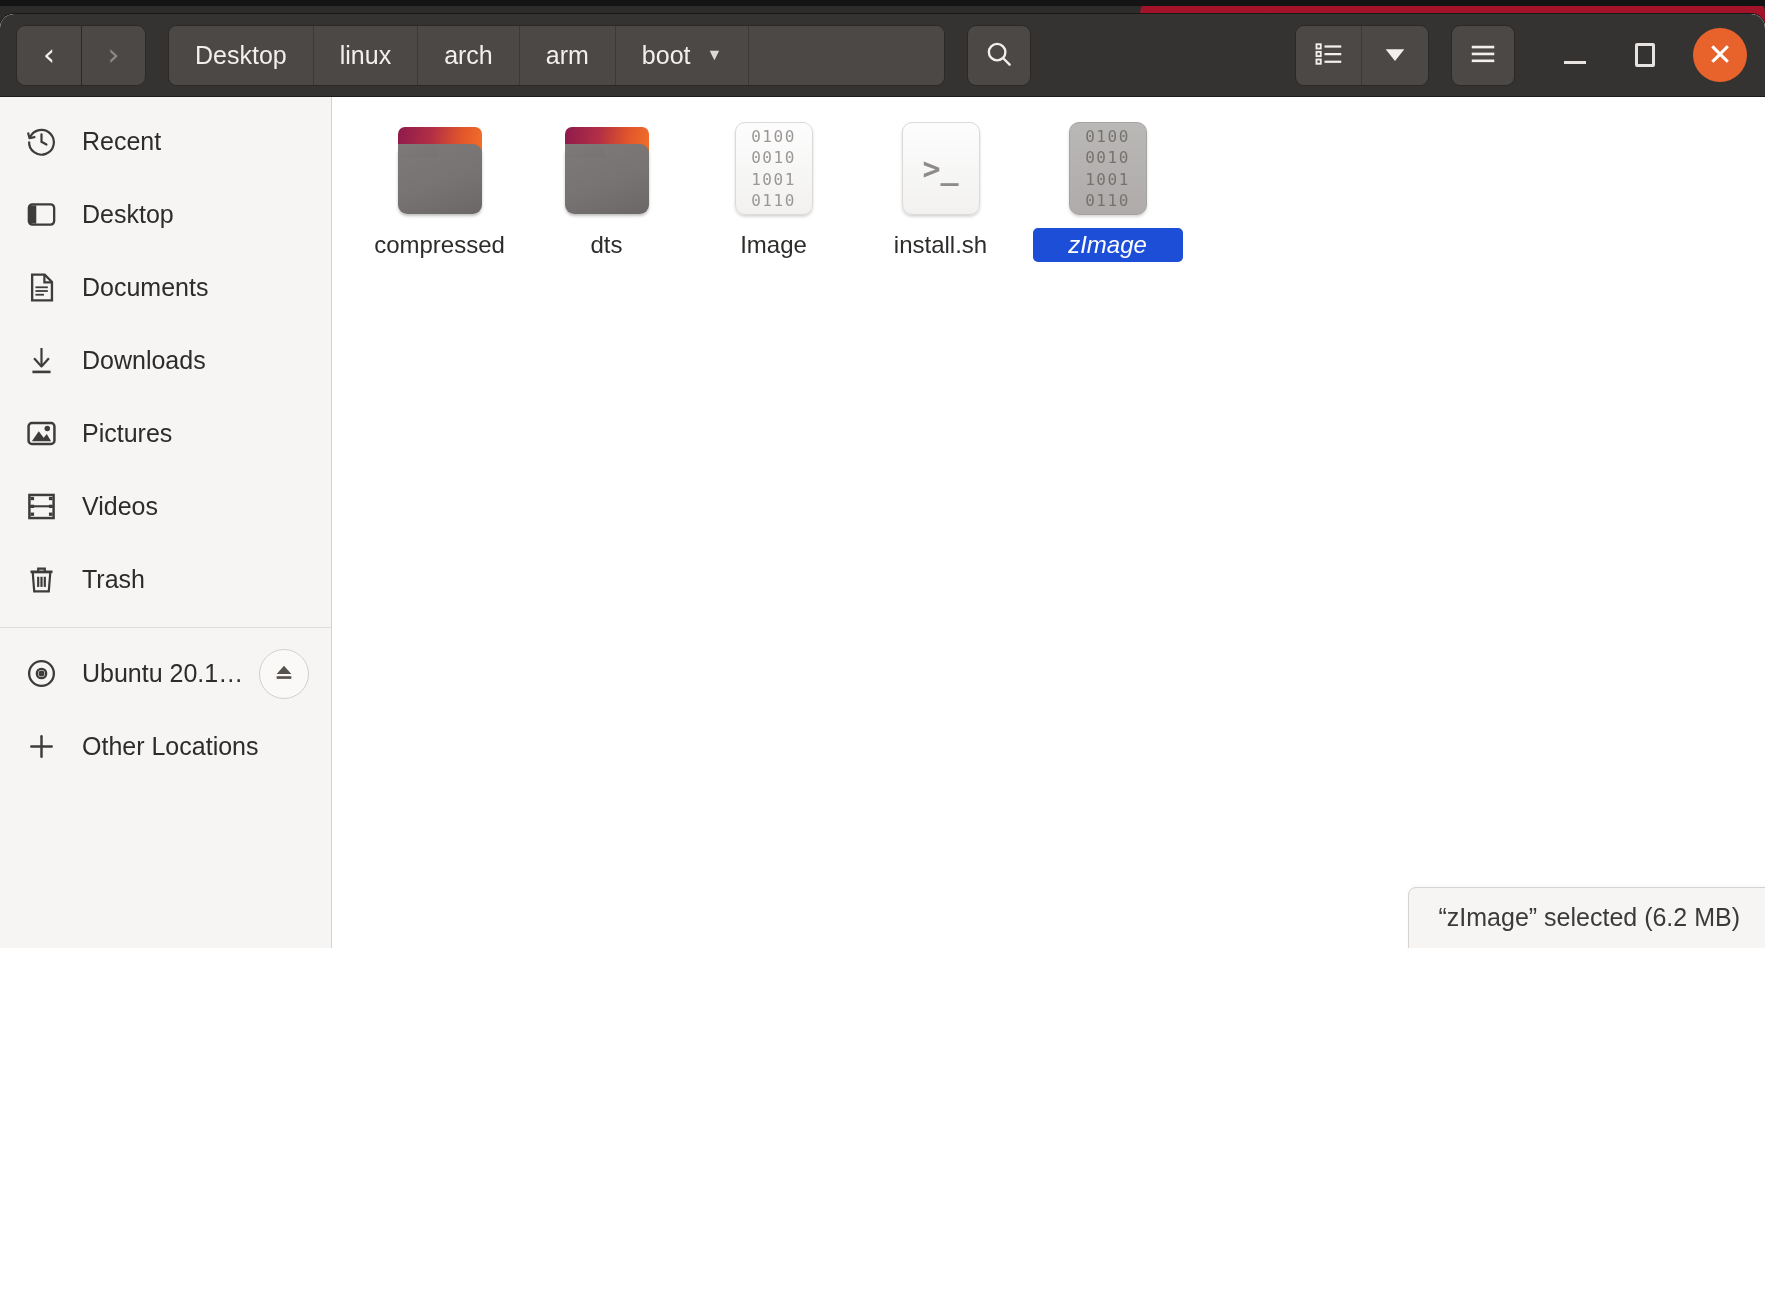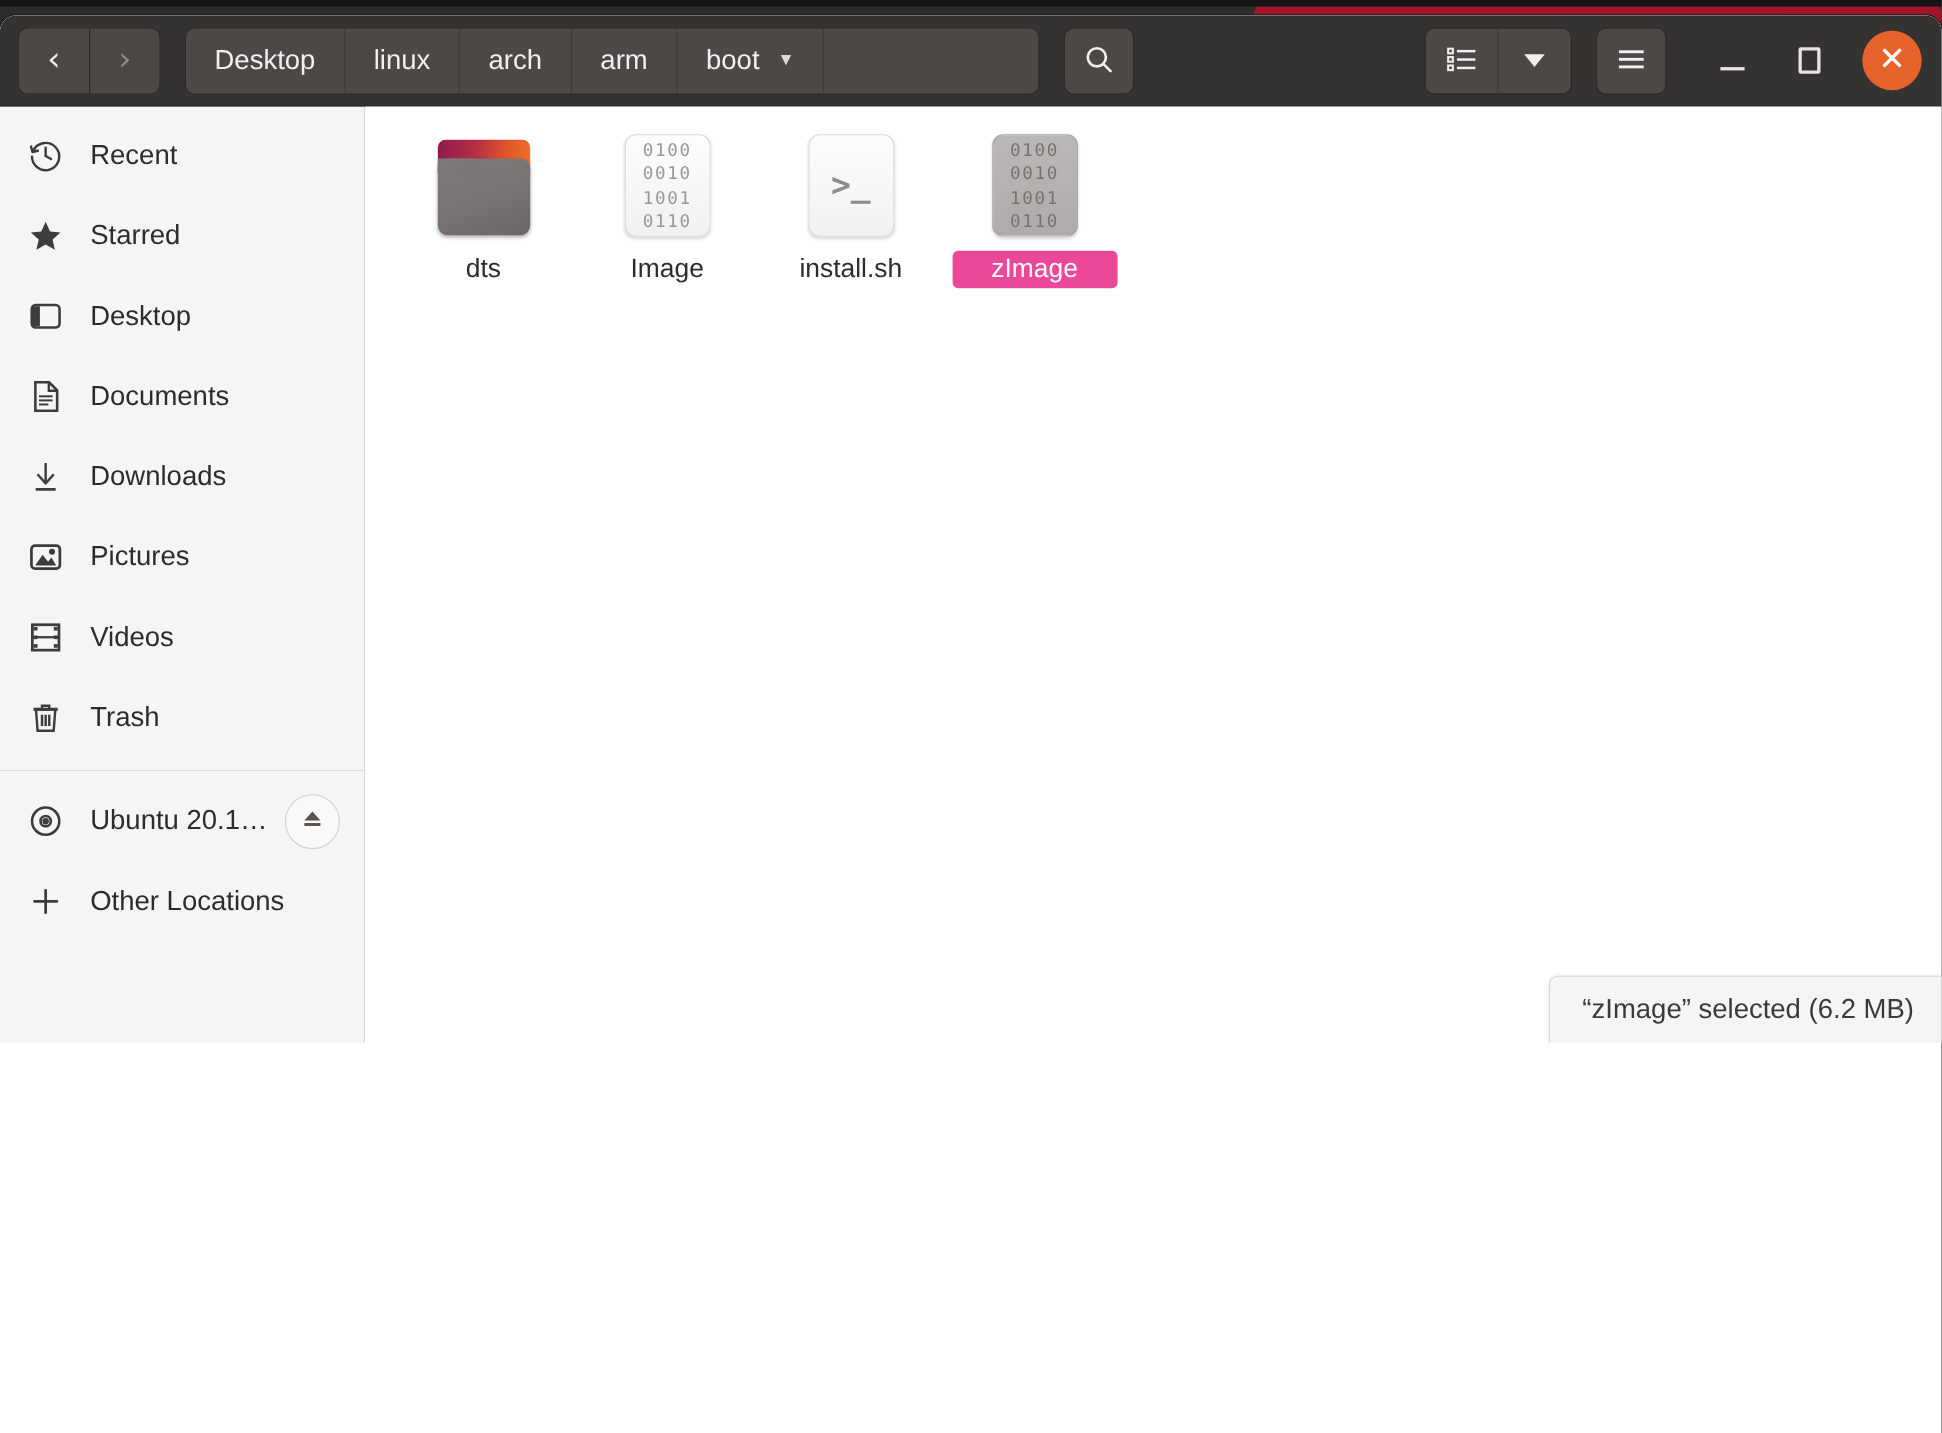--- a/index.html
+++ b/index.html
@@ -249,22 +249,23 @@
     font-size: 24px;
     color: #2d2c2a;
     text-align: center;
     line-height: 1.33;
     width: 150px;
     word-break: break-all;
     padding: 1px 5px;
     border-radius: 5px;
   }
   .file-item.selected .file-label {
-    background: #ec4899;
+    background: #1d4ed8;
     color: #ffffff;
+    font-style: italic;
   }
 
   
   .folder-ico { position: relative; width: 92px; height: 88px; }
   .folder-ico .tab {
     position: absolute; left: 4px; top: 0; width: 84px; height: 30px;
     border-radius: 7px 7px 0 0;
     background: linear-gradient(100deg, #8e1a4c 0%, #b32f45 40%, #e0552b 72%, #f4702a 100%);
   }
   .folder-ico .body {
@@ -430,28 +431,20 @@
         <span class="sidebar-icon">
           <svg viewBox="0 0 24 24" fill="none" stroke="#3d3c3a" stroke-width="1.6">
             <path d="M3.6 9.3A9 9 0 1 1 3 12"></path>
             <polyline points="2.2,5.4 3.3,9.6 7.5,8.6" stroke-linejoin="round"></polyline>
             <polyline points="12,6.8 12,12.2 15.6,14.2" stroke-linecap="round"></polyline>
           </svg>
         </span>
         <span class="sidebar-label">Recent</span>
       </div>
 
-      <div class="sidebar-item">
-        <span class="sidebar-icon">
-          <svg viewBox="0 0 24 24">
-              <polygon points="12,2.6 14.9,9 21.8,9.7 16.6,14.4 18.1,21.2 12,17.6 5.9,21.2 7.4,14.4 2.2,9.7 9.1,9" fill="#3d3c3a"></polygon>
-            </svg>
-        </span>
-        <span class="sidebar-label">Starred</span>
-      </div>
 
 
       <div class="sidebar-item">
         <span class="sidebar-icon">
           <svg viewBox="0 0 24 24">
             <rect x="2.8" y="4.6" width="18.4" height="14.8" rx="2.6" fill="none" stroke="#3d3c3a" stroke-width="1.7"></rect>
             <rect x="3.6" y="5.4" width="4.6" height="13.2" fill="#3d3c3a"></rect>
           </svg>
         </span>
         <span class="sidebar-label">Desktop</span>
@@ -557,20 +550,30 @@
         </span>
         <span class="sidebar-label">Other Locations</span>
       </div>
     </div>
 
     <div id="content-area">
 
       <div id="file-grid">
 
 
+        <div class="file-item">
+          <div class="file-icon-wrap">
+            <div class="folder-ico">
+              <div class="tab"></div>
+                <div class="body"></div>
+                <div class="notch"></div>
+            </div>
+          </div>
+          <div class="file-label">compressed</div>
+        </div>
 
         <div class="file-item">
           <div class="file-icon-wrap">
             <div class="folder-ico">
               <div class="tab"></div>
                 <div class="body"></div>
                 <div class="notch"></div>
             </div>
           </div>
           <div class="file-label">dts</div>

